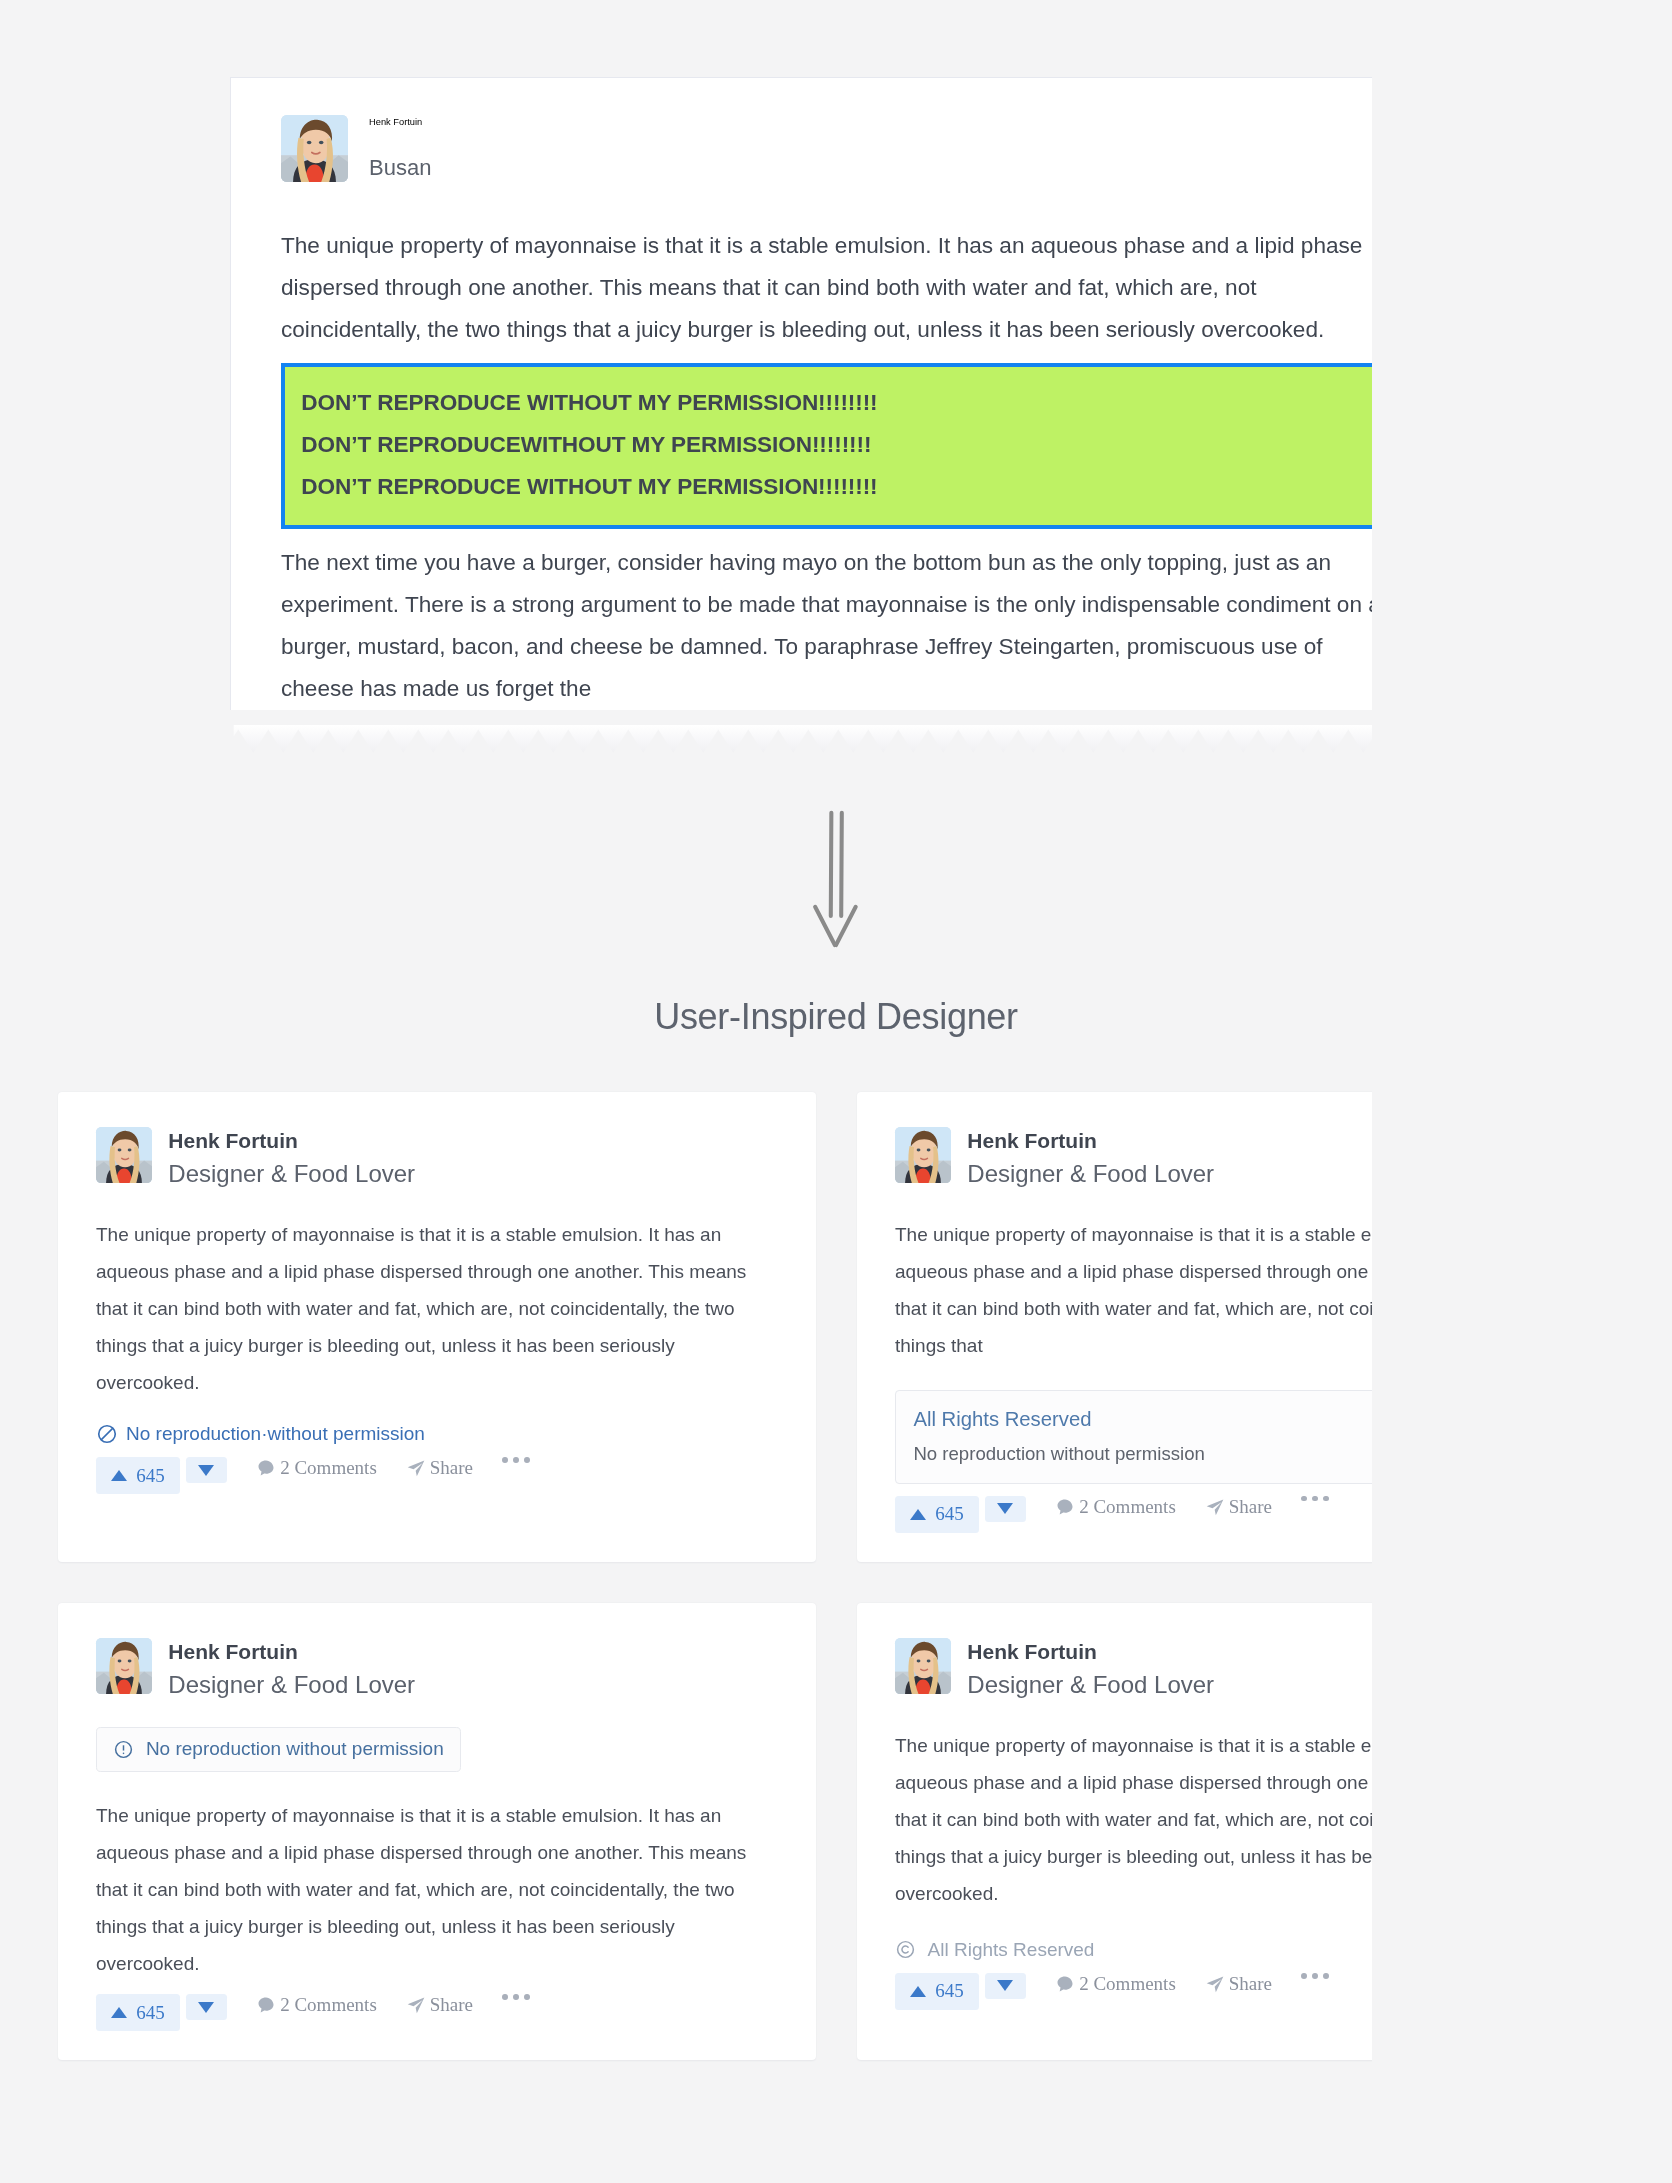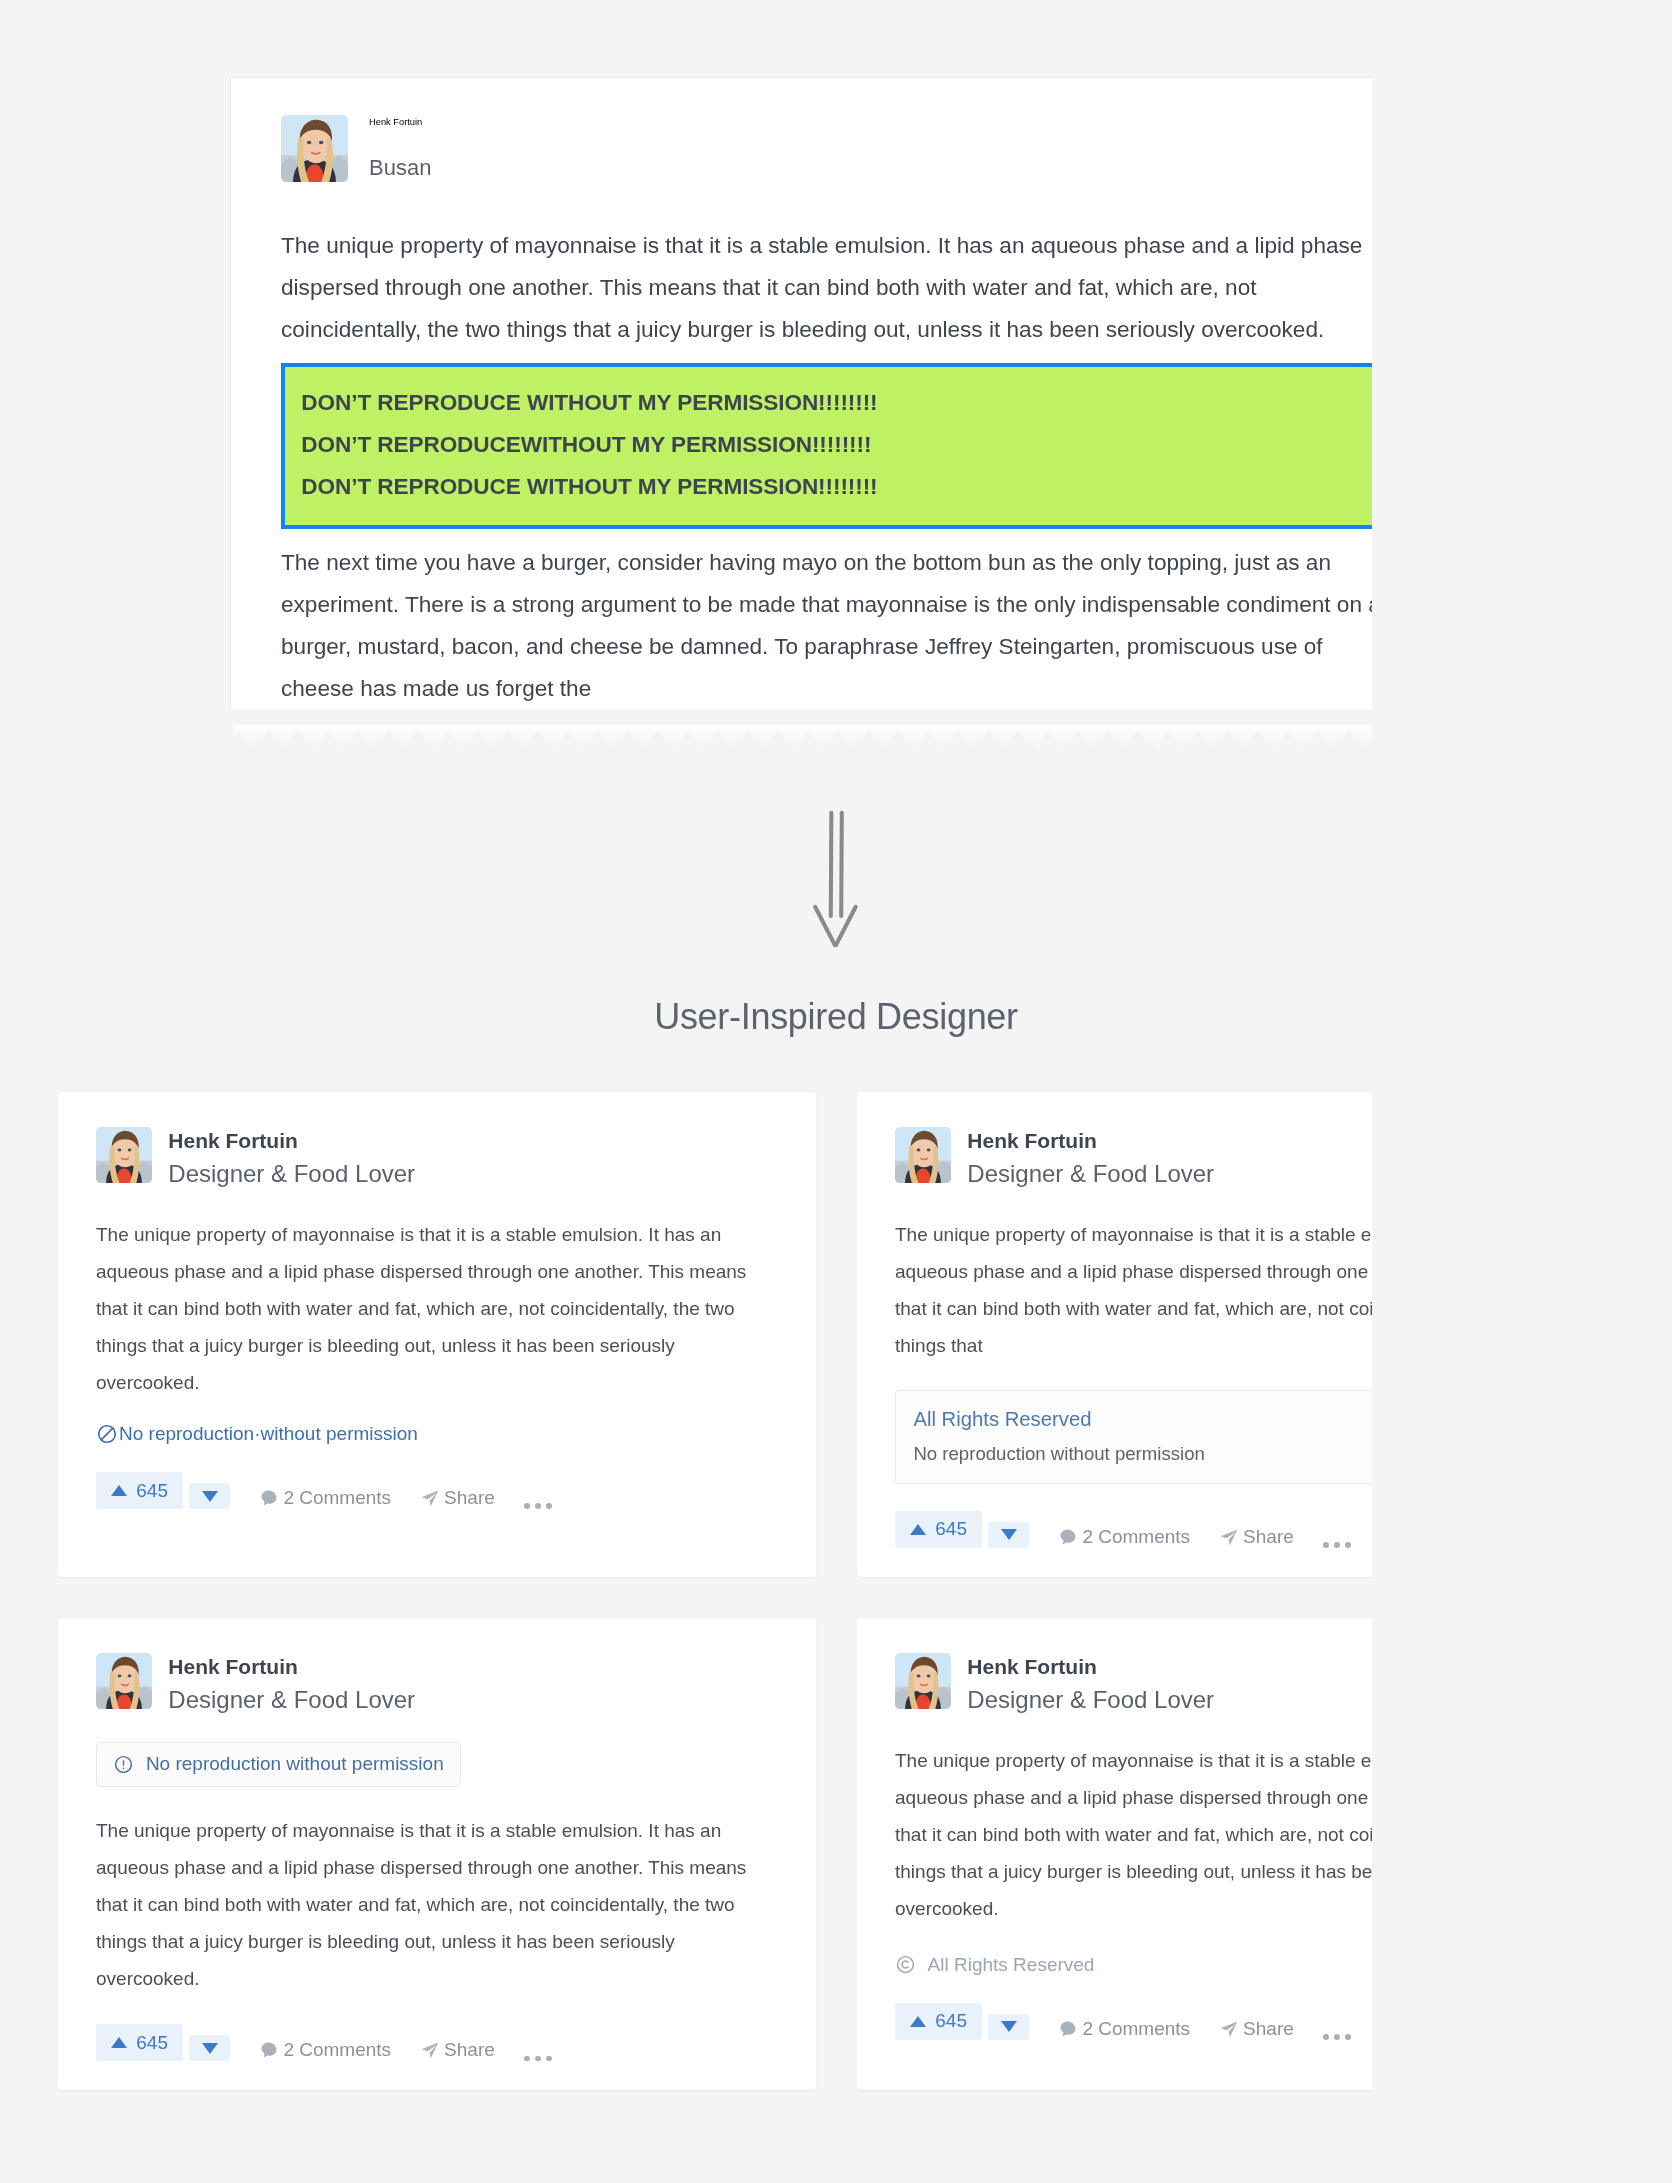--- a/index.html
+++ b/index.html
@@ -164,21 +164,21 @@
   .card-body {
     font-size: 19px;
     line-height: 37px;
     color: #4a4f59;
   }
 
   
   .notice-inline {
     display: flex;
     align-items: center;
-    gap: 1px;
+    gap: 8px;
     margin-top: 22px;
     color: #3a6fb5;
     font-size: 19px;
   }
   .notice-inline svg { display:block; flex:0 0 auto; }
 
   
   .rights-box {
     border: 1.2px solid #e7e9ee;
     border-radius: 4.1px;
@@ -220,22 +220,23 @@
     gap: 11.6px;
     margin-top: 27px;
     color: #9aa5b5;
     font-size: 19px;
   }
   .notice-muted svg { display:block; flex:0 0 auto; }
 
   
   .actions {
     display: flex;
-    align-items: flex-end;
-    margin-top: 27px;
+    align-items: flex-start;
+    margin-top: 12px;
+    font-family: Liberation Serif, serif;
   }
 
   .vote-up {
     display: flex;
     align-items: center;
     gap: 9.3px;
     background: #e9f1fb;
     border-radius: 3.5px;
     padding: 7.5px 15px;
     color: #3b79c9;

